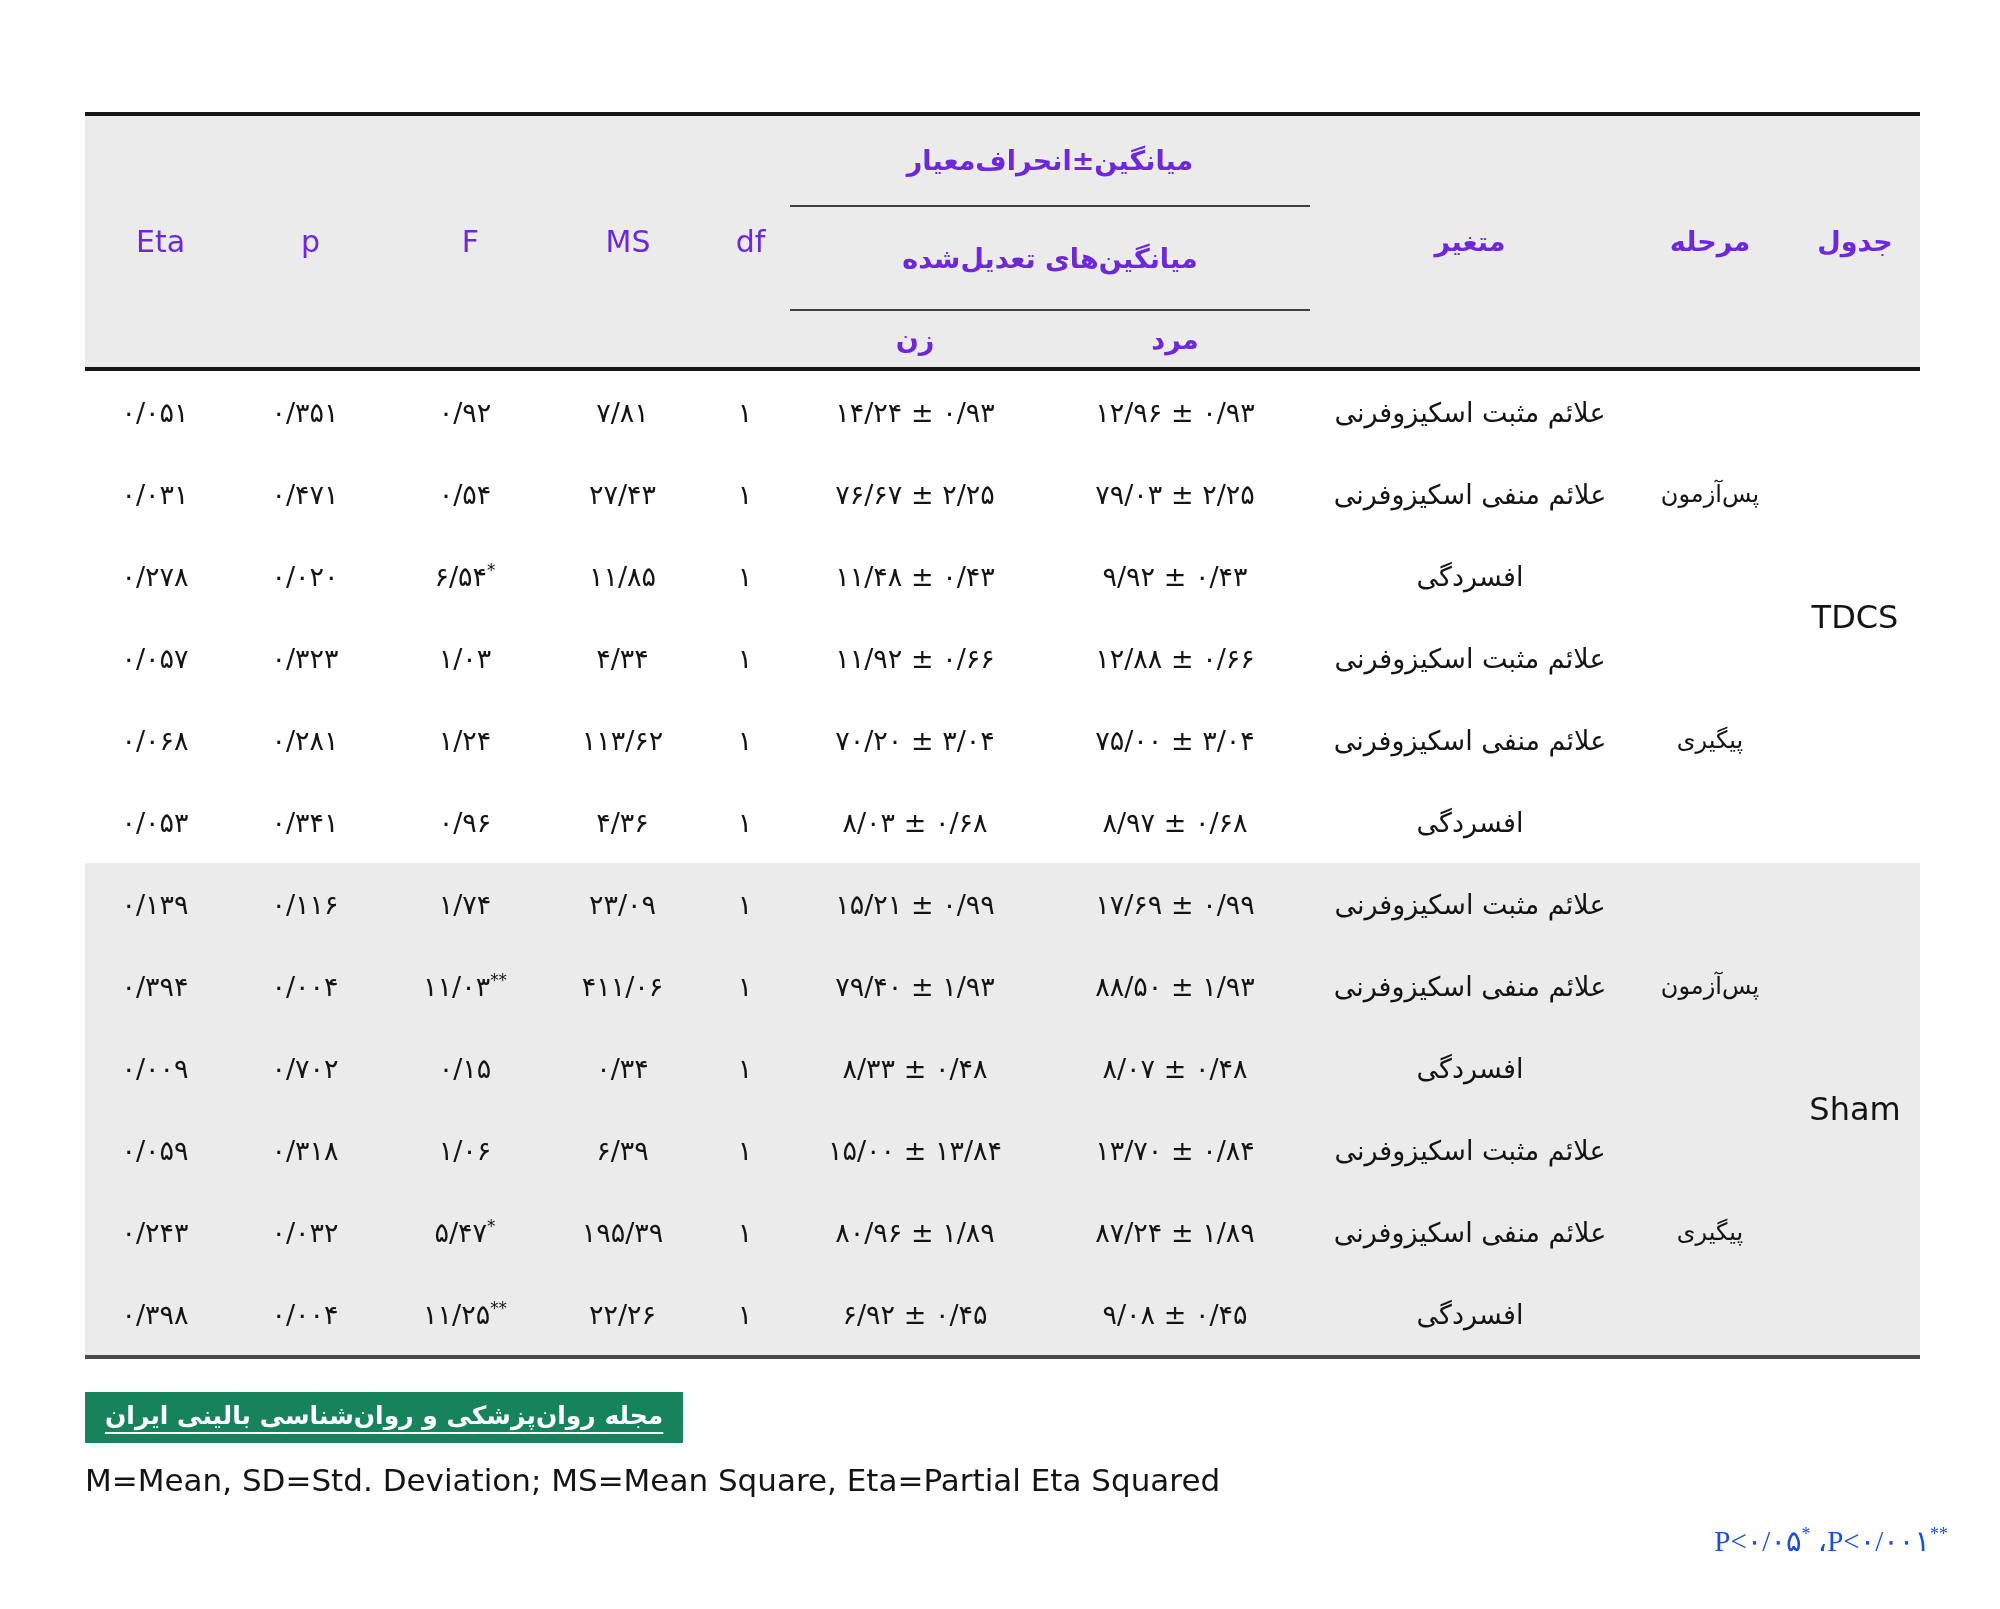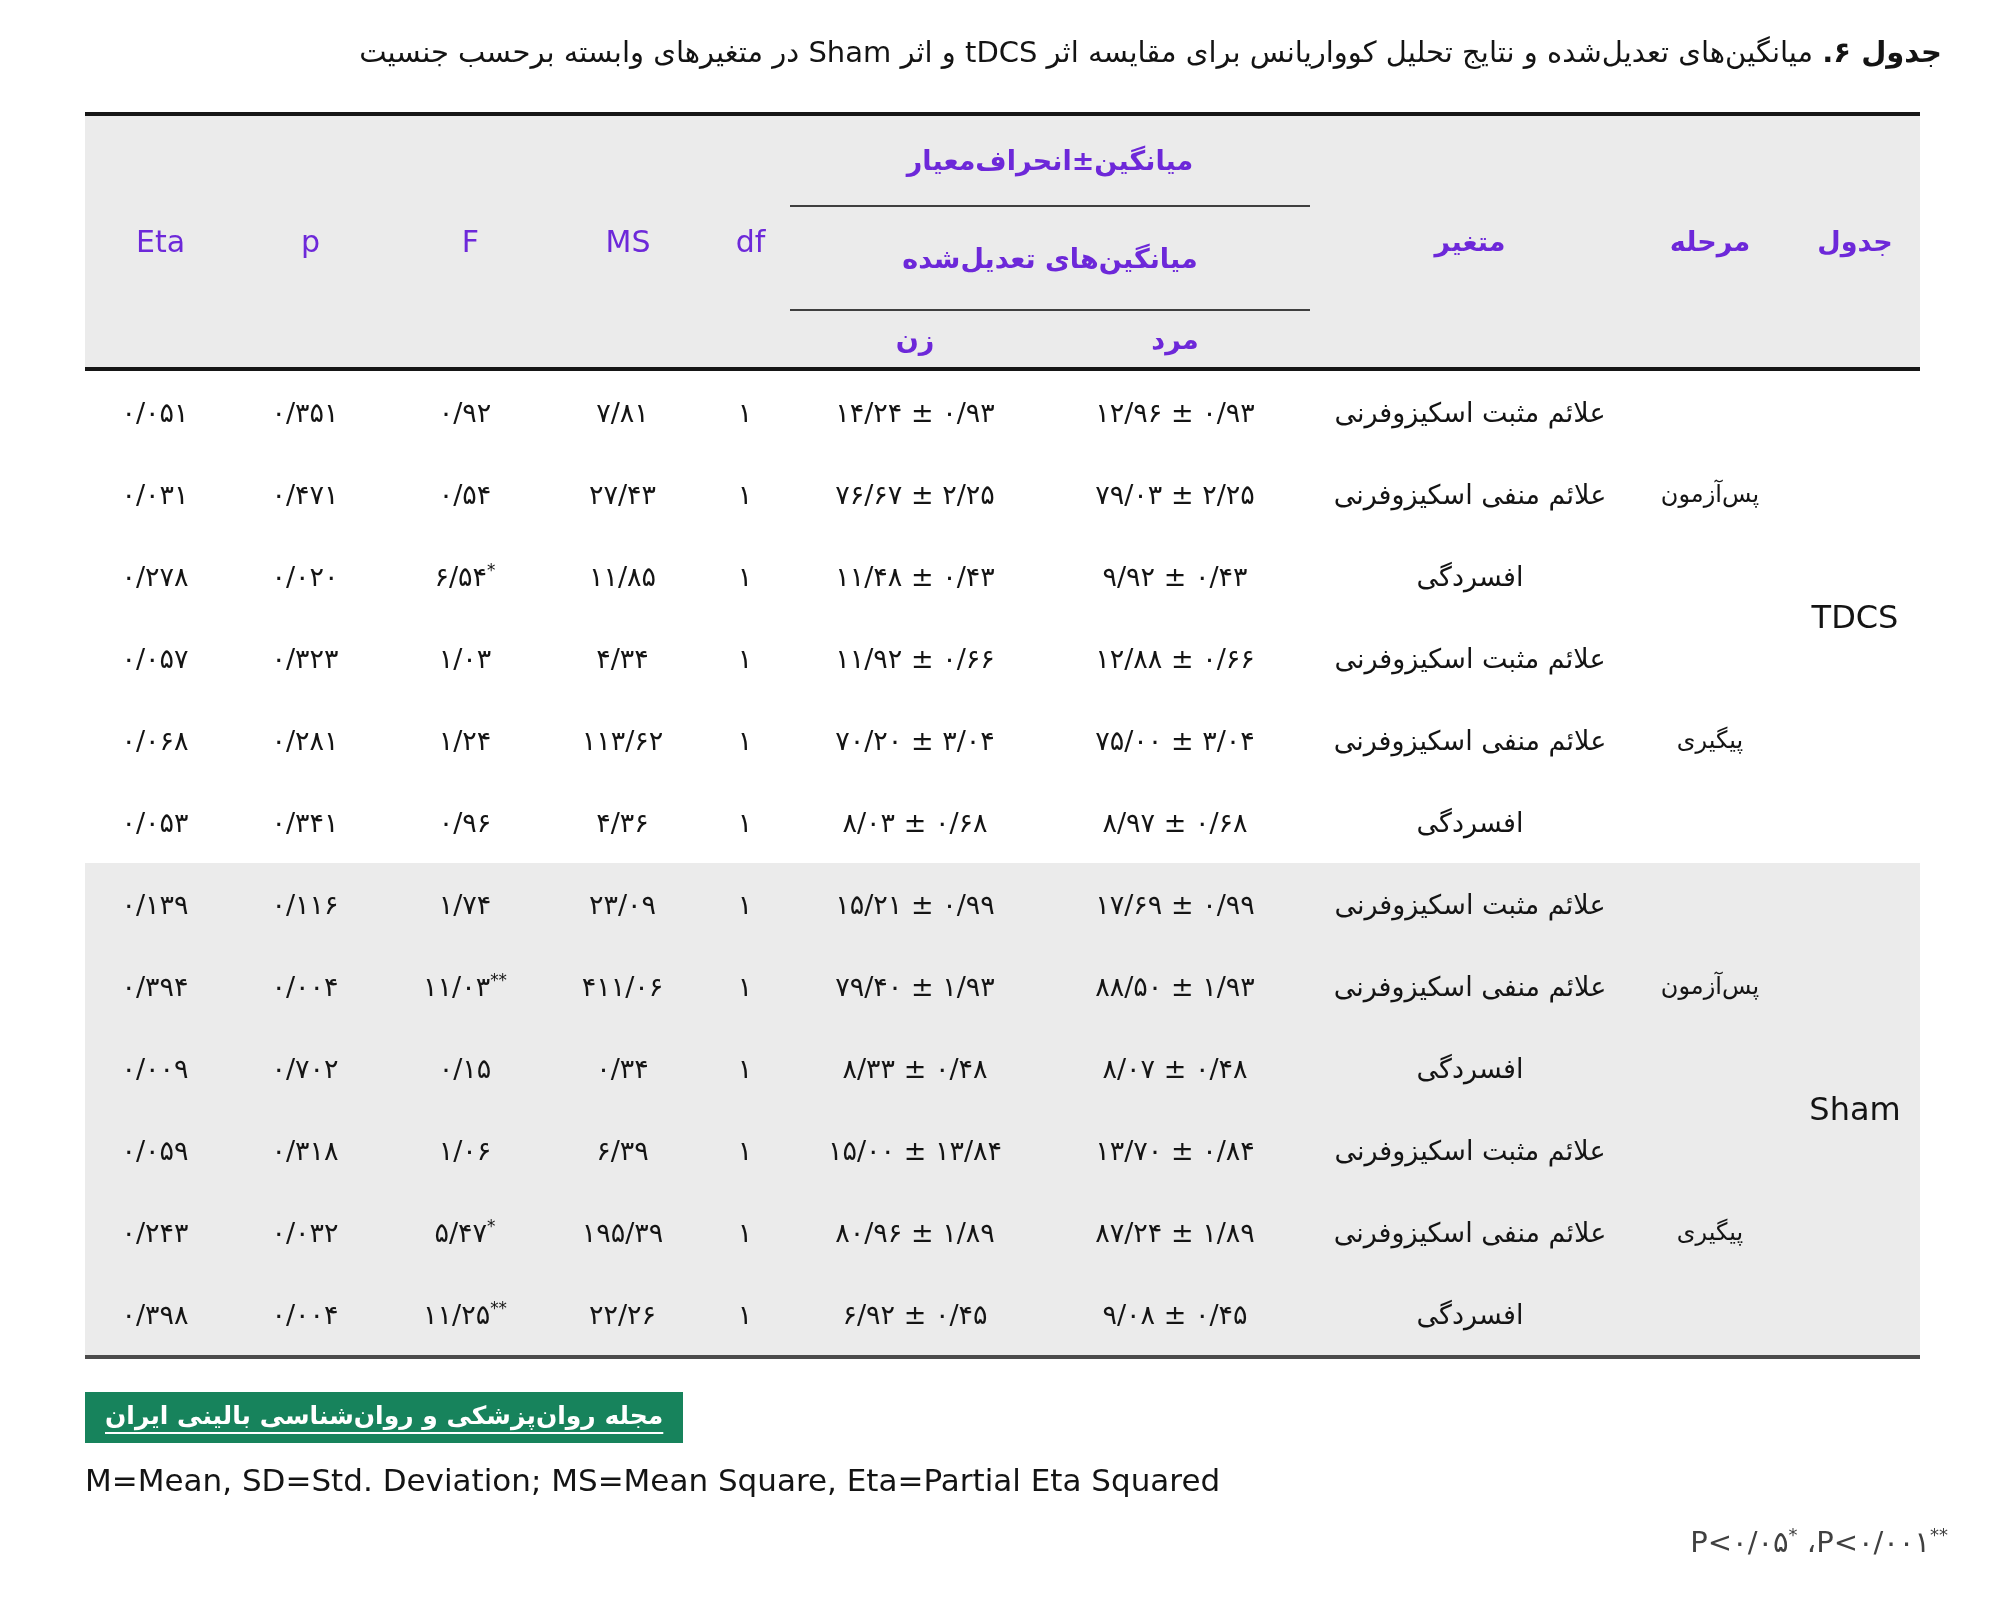--- a/index.html
+++ b/index.html
@@ -50,33 +50,29 @@
     padding:9px 20px 13px 20px;
     text-decoration:underline;text-decoration-color:#ffffff;
     text-decoration-thickness:2px;text-underline-offset:8px;text-align:right;
   }
   .abbr-note{
     position:absolute;top:1462px;left:85px;
     font-size:31px;color:#141414;direction:ltr;
   }
   .sig-note{
     position:absolute;top:1524px;right:52px;
-    font-size:29px;color:#404040;direction:ltr;text-align:left;
+    font-size:29px;color:#1d4ed8;direction:ltr;text-align:left;font-family:Liberation Serif, serif;
   }
   .sig-note sup{font-size:0.62em;vertical-align:super;}
 </style>
 </head>
 <body>
 
 <div class="page">
 
-  <div class="tbl-title">
-    <span class="bold">جدول ۶.</span>
-    <span>میانگین‌های تعدیل‌شده و نتایج تحلیل کوواریانس برای مقایسه اثر tDCS و اثر Sham در متغیرهای وابسته برحسب جنسیت</span>
-  </div>
 
   <div class="tbl-wrap">
     <table>
       <colgroup>
         <col style="width:130px">
           <col style="width:160px">
           <col style="width:320px">
         <col style="width:270px">
           <col style="width:250px">
           <col style="width:90px">

